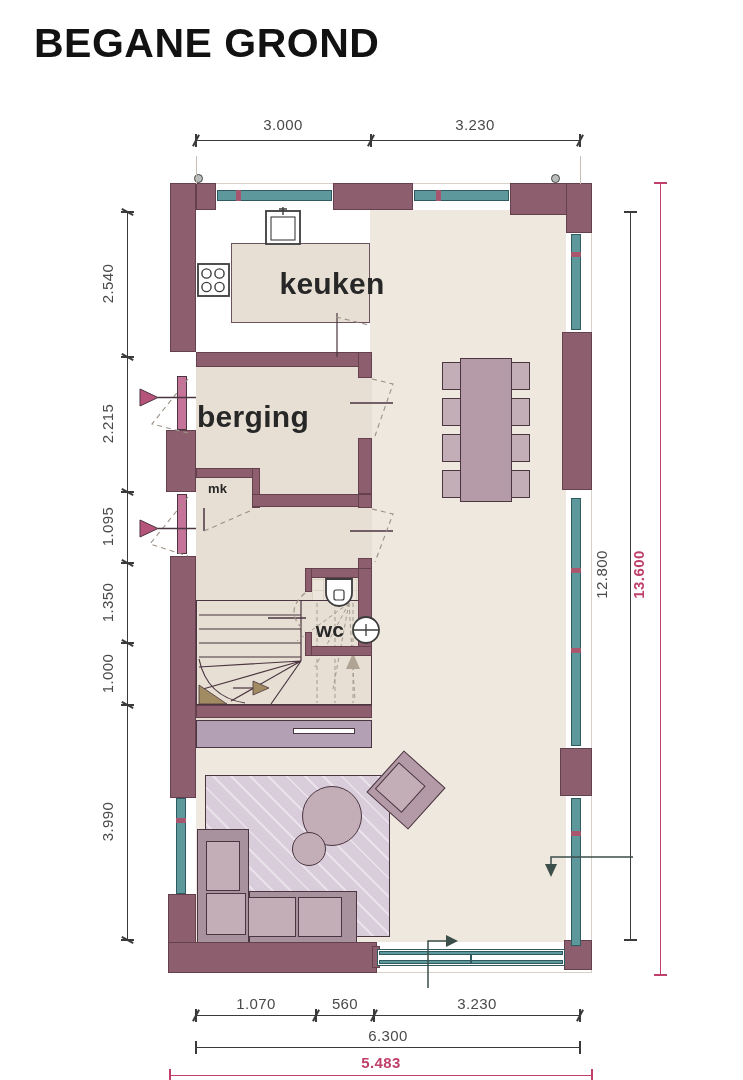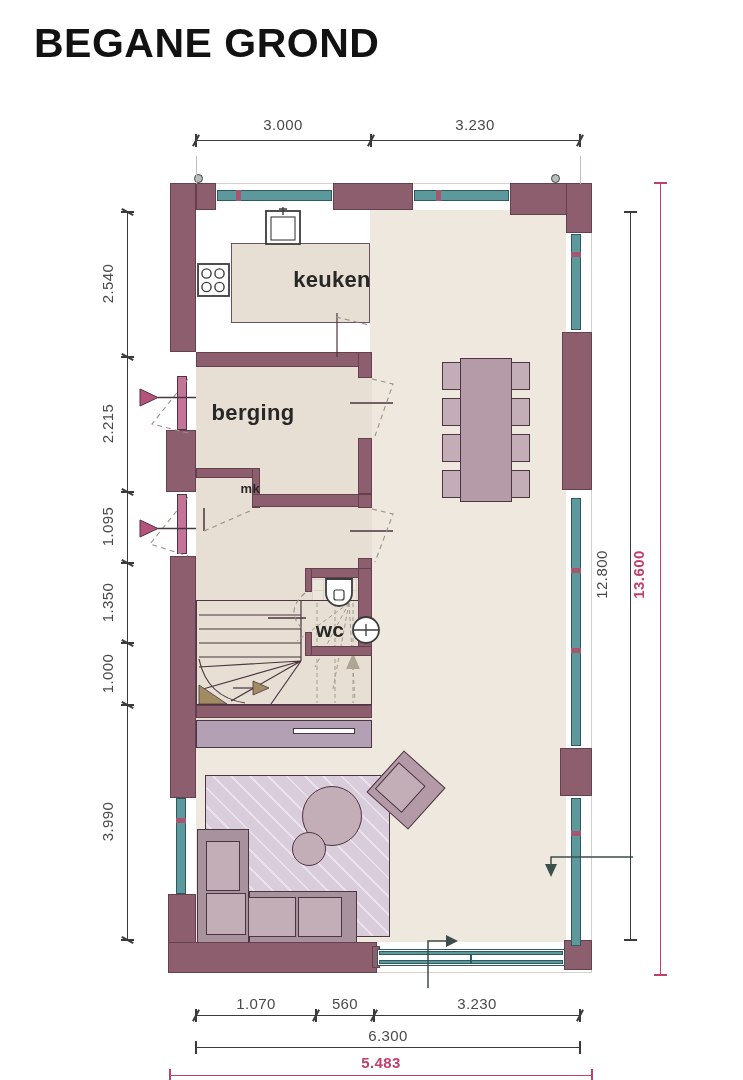--- a/index.html
+++ b/index.html
@@ -23,21 +23,21 @@
   .furn{position:absolute;background:#b49ba7;border:1.5px solid #4a3540;box-sizing:border-box;}
   .furn-light{position:absolute;background:#c3aeb8;border:1.2px solid #4a3540;box-sizing:border-box;}
   .chair{position:absolute;background:#c3aeb8;border:1.3px solid #4a3540;box-sizing:border-box;}
   .sofa-base{position:absolute;background:#a8929e;border:1.5px solid #4a3540;box-sizing:border-box;}
   .circle{border-radius:50%;}
   .rug{position:absolute;background-color:#dacddb;
     background-image:repeating-linear-gradient(45deg,rgba(255,255,255,.42) 0 2px,transparent 2px 13px);
     border:1.4px solid #4a3540;box-sizing:border-box;}
   .sideboard{position:absolute;background:#b3a0b5;border:1.3px solid #4a3540;box-sizing:border-box;}
   .stairs{position:absolute;background:#e7dfd3;border:1.5px solid #4a3540;box-sizing:border-box;}
-  .room-label{position:absolute;font-weight:bold;color:#272727;font-size:22px;text-align:center;letter-spacing:.3px;}
+  .room-label{position:absolute;font-weight:bold;color:#272727;font-size:30px;text-align:center;letter-spacing:.3px;}
   .room-label.small{font-size:13px;}
   .room-label.mid{font-size:21px;}
   .dim-line-h{position:absolute;height:0;border-top:1.5px solid #3a3a3a;}
   .dim-line-v{position:absolute;width:0;border-left:1.5px solid #3a3a3a;}
   .dim-line-h.pink{border-top-color:#c0406b;}
   .dim-line-v.pink{border-left-color:#c0406b;}
   .tick-v{position:absolute;width:2px;height:13px;background:#3a3a3a;}
   .tick-h{position:absolute;width:13px;height:2px;background:#3a3a3a;}
   .tick-v.pink,.tick-h.pink{background:#c0406b;}
   .slash-v{position:absolute;width:2px;height:13px;background:#3a3a3a;transform:rotate(28deg);}
@@ -215,21 +215,21 @@
       <rect x="334" y="590" width="10" height="10" rx="2" fill="none" stroke="#3c3c3c" stroke-width="1.2"></rect>
     </g>
     <g>
       <circle cx="366" cy="630" r="13" fill="#ffffff" stroke="#3c3c3c" stroke-width="1.8"></circle>
       <path d="M353 630 H379 M366 624 V636" stroke="#3c3c3c" stroke-width="1.3" fill="none"></path>
     </g>
   </svg>
 
   <div class="room-label" style="left:262px;top:267px;width:140px;">keuken</div>
   <div class="room-label" style="left:183px;top:400px;width:140px;text-align:center;">berging</div>
-  <div class="room-label small" style="left:180px;top:481px;width:80px;text-align:right;">mk</div>
+  <div class="room-label small" style="left:208px;top:481px;width:80px;text-align:left;">mk</div>
   <div class="room-label mid" style="left:300px;top:618px;width:60px;">wc</div>
 
   <div class="ext-line" style="left:196px;top:156px;height:28px;"></div>
   <div class="ext-line" style="left:580px;top:156px;height:28px;"></div>
 
   <div class="dim-line-h" style="left:196px;top:140px;width:384px;"></div>
   <div class="tick-v" style="left:195px;top:134px;"></div>
   <div class="slash-v" style="left:195px;top:134px;"></div>
   <div class="tick-v" style="left:370px;top:134px;"></div>
   <div class="slash-v" style="left:370px;top:134px;"></div>

